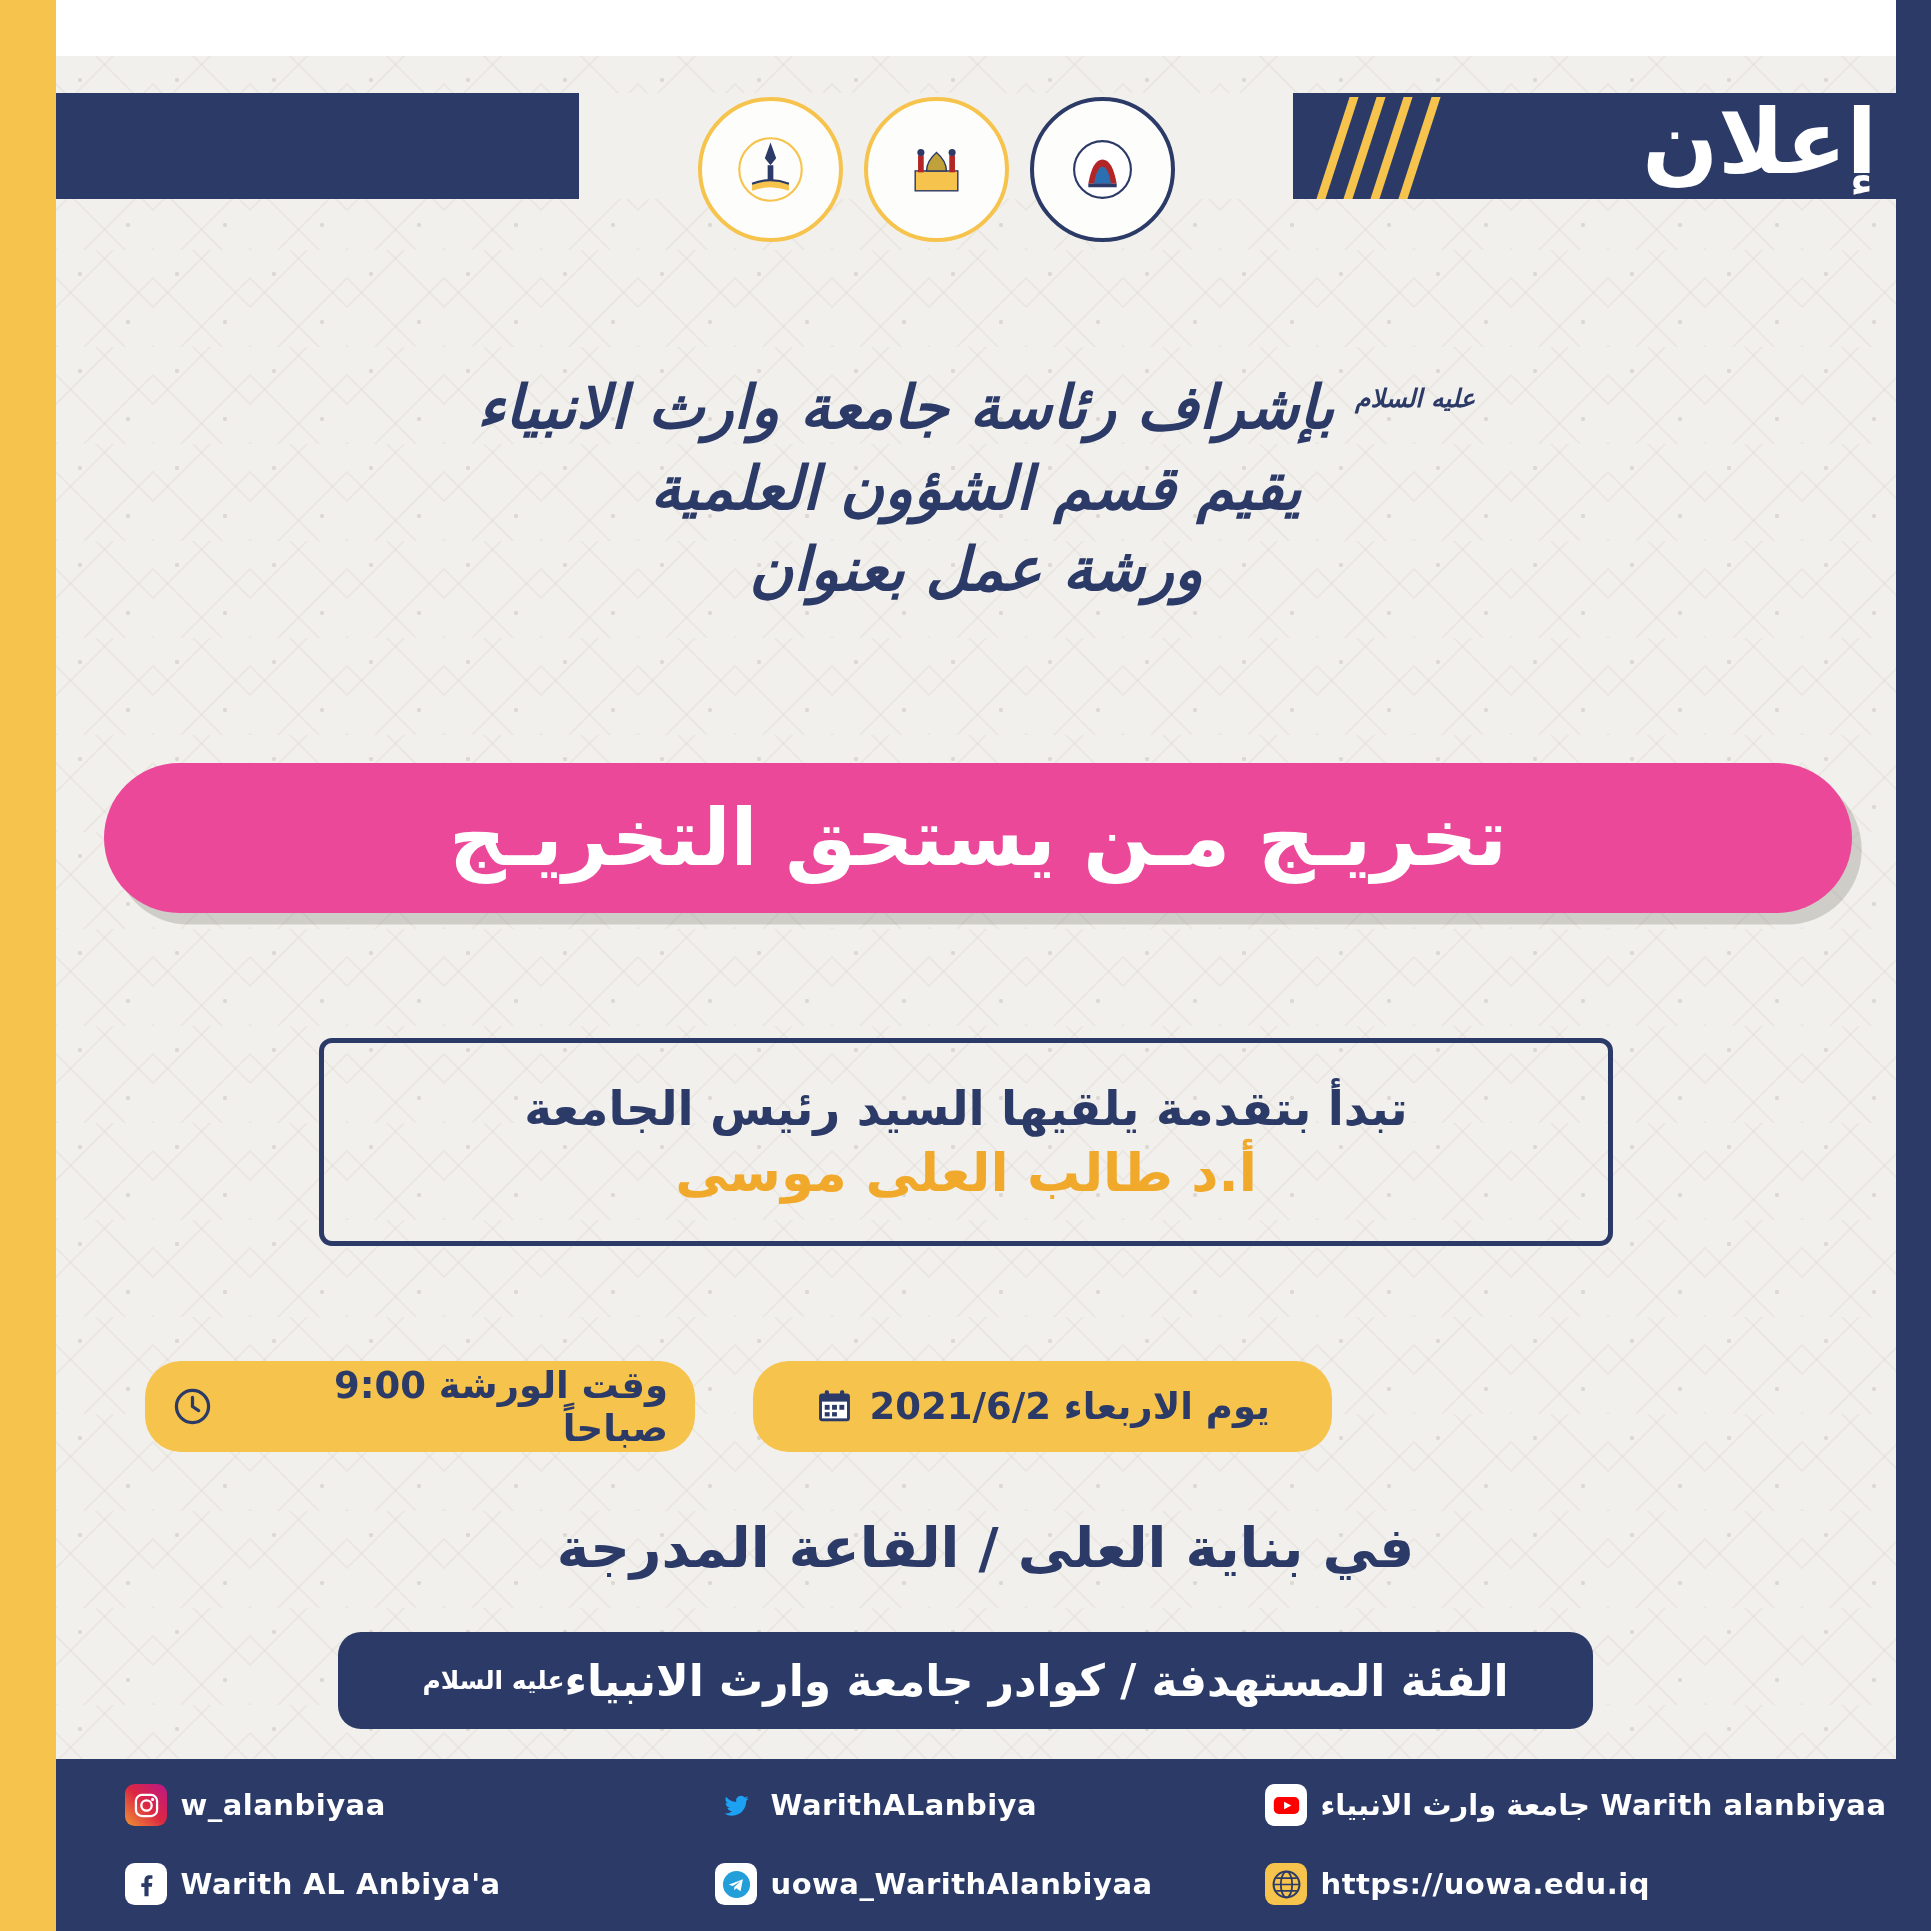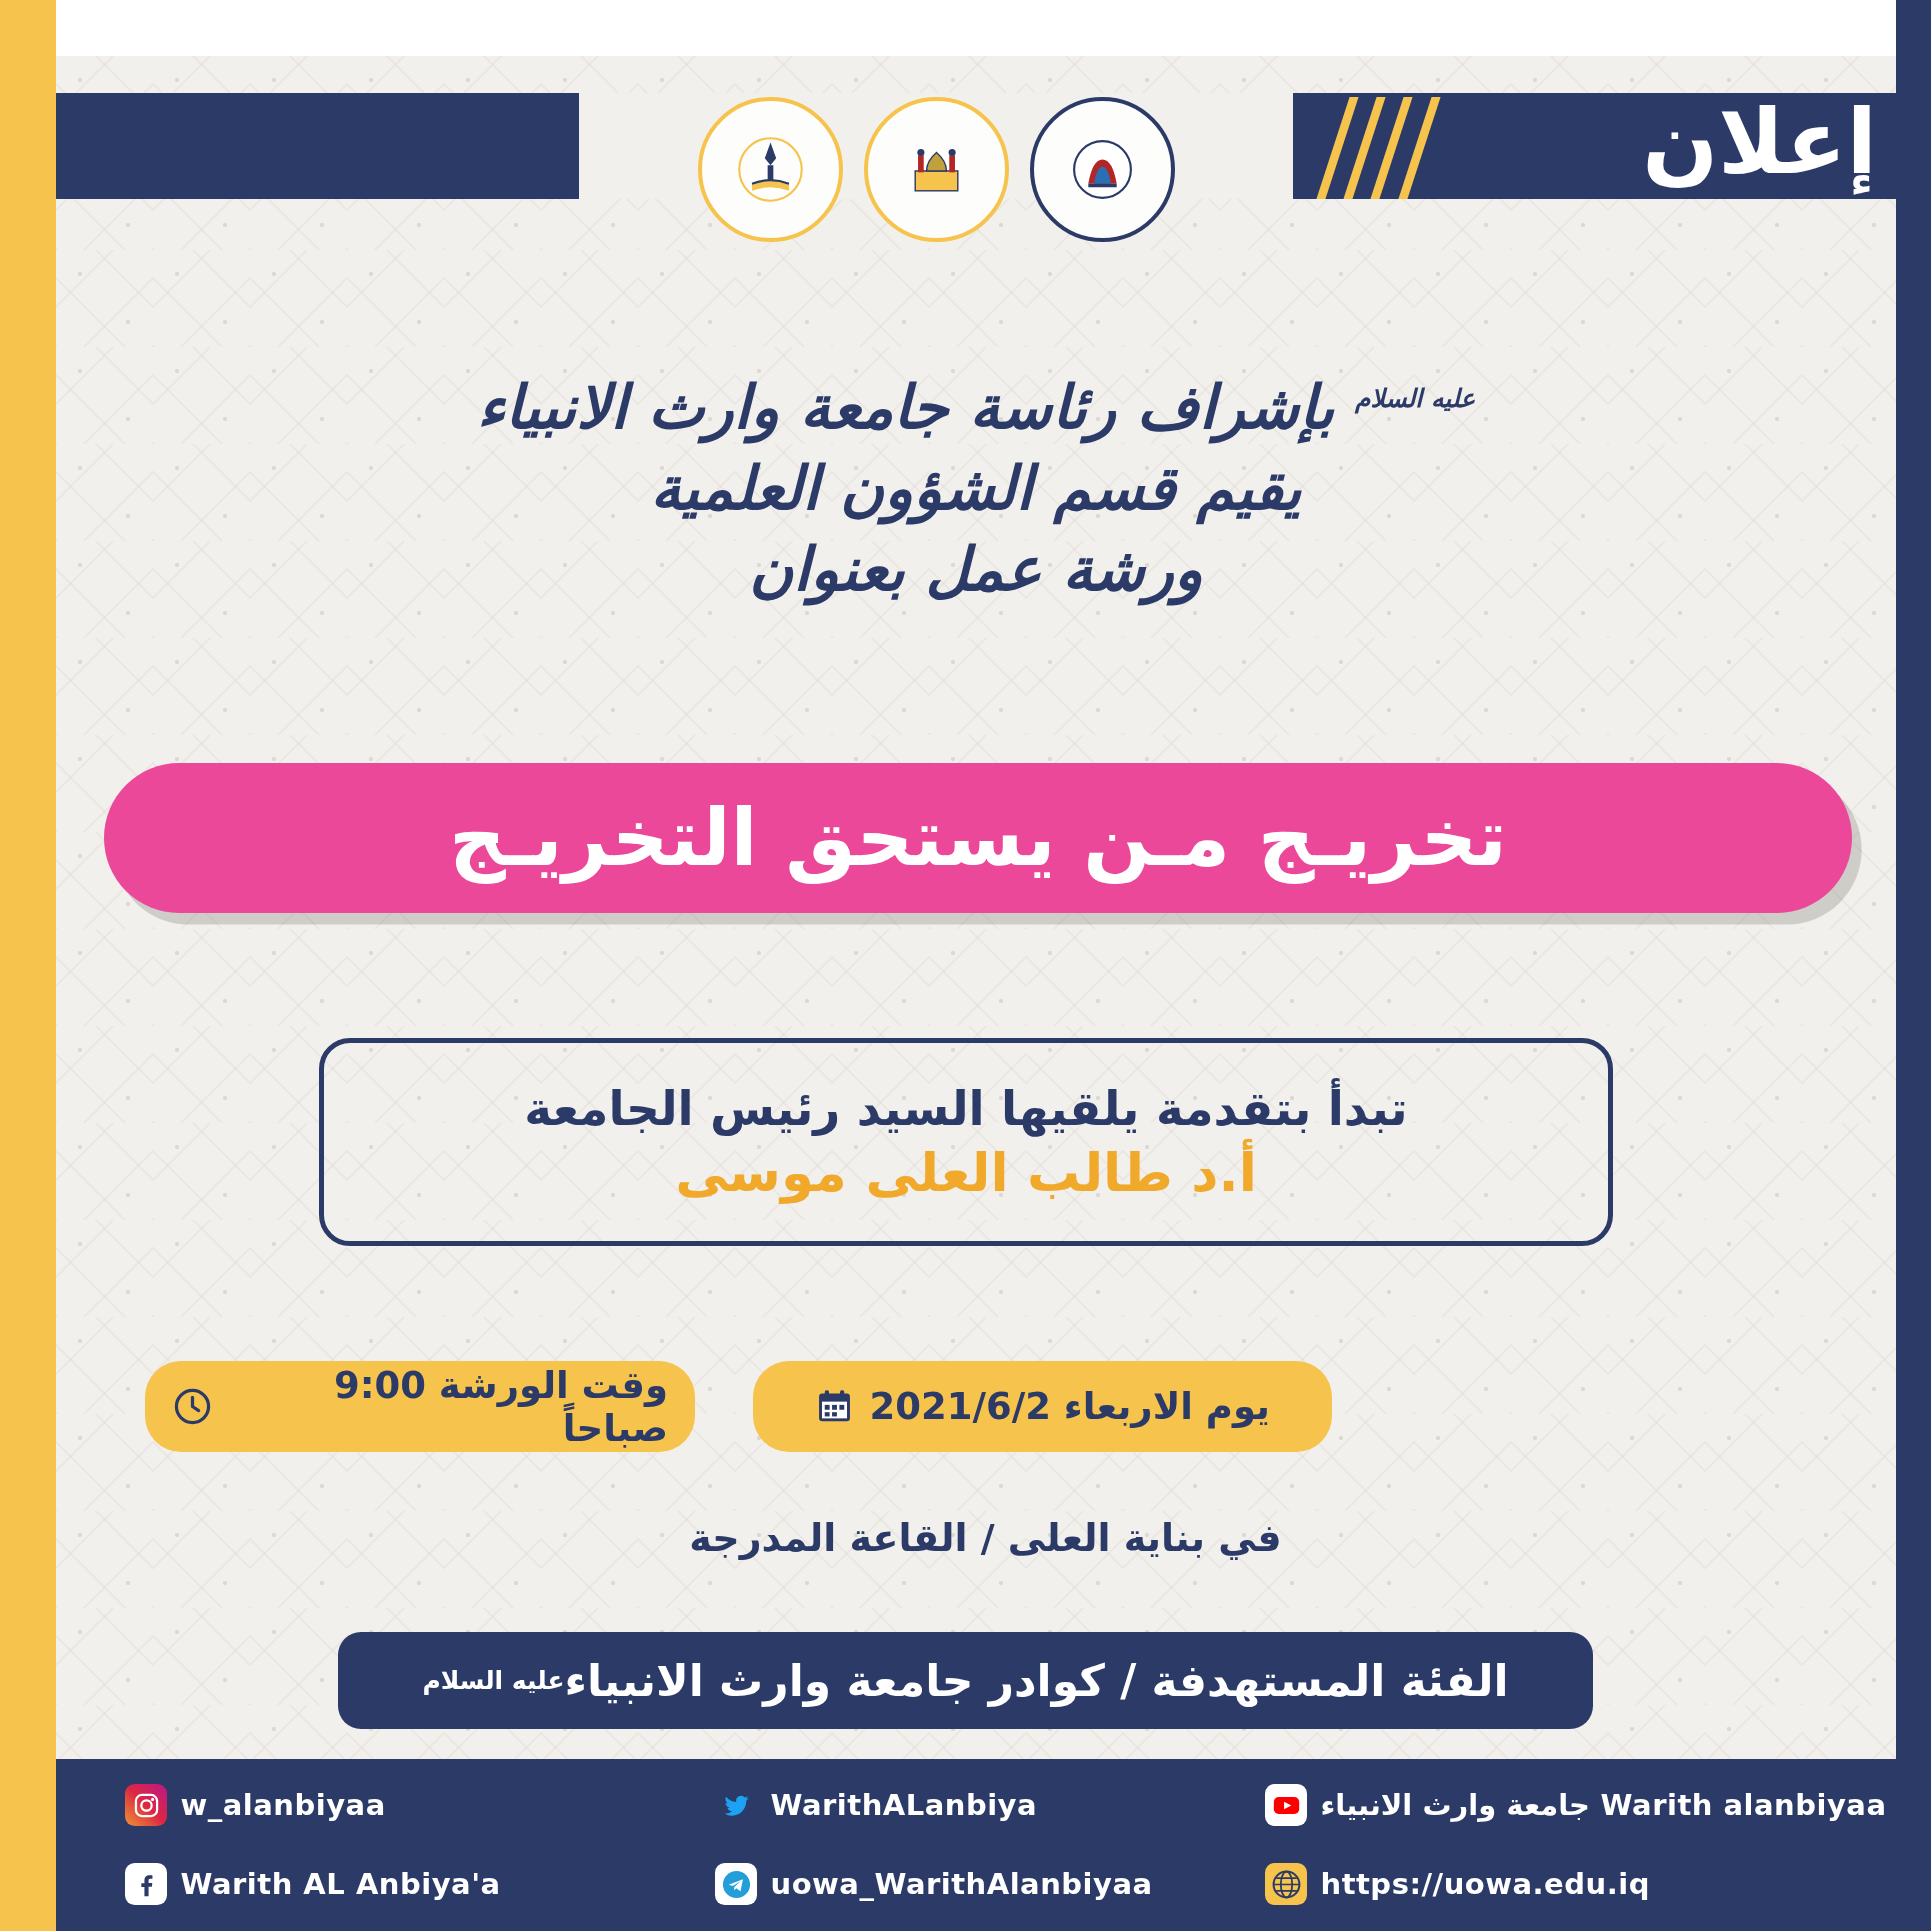--- a/index.html
+++ b/index.html
@@ -156,21 +156,21 @@
     letter-spacing: 2.9px;
     direction: rtl;
   }
 
   
   .presenter-box {
     position: absolute;
     left: 319px; top: 1038px;
     width: 1294px; height: 208px;
     border: 5.8px solid #2b3a67;
-    border-radius: 31px;
+    border-radius: 13px;
     background: transparent;
     display: flex; flex-direction: column;
     align-items: center; justify-content: center;
     direction: rtl;
     gap: 5.8px;
   }
   .presenter-line1 {
     color: #2b3a67;
     font-size: 47px;
     font-weight: bold;
@@ -200,21 +200,21 @@
   .chip-time { right: 1236px; top: 1361px; width: 550px; }
   .chip .chip-icon { display: flex; align-items: center; }
 
   
   .venue {
     position: absolute;
     left: 56px; top: 1516px;
     width: 1859px;
     text-align: center;
     color: #2b3a67;
-    font-size: 38px;
+    font-size: 55px;
     font-weight: bold;
     direction: rtl;
   }
 
   
   .audience {
     position: absolute;
     left: 338px; top: 1632px;
     width: 1255px; height: 97px;
     background: #2b3a67;

